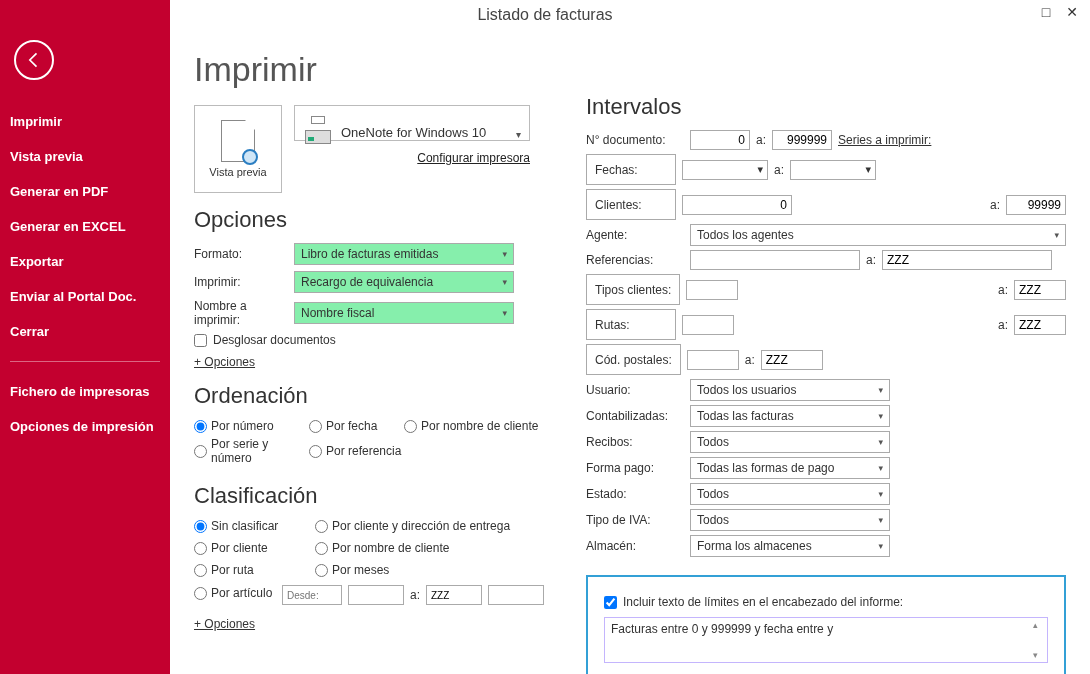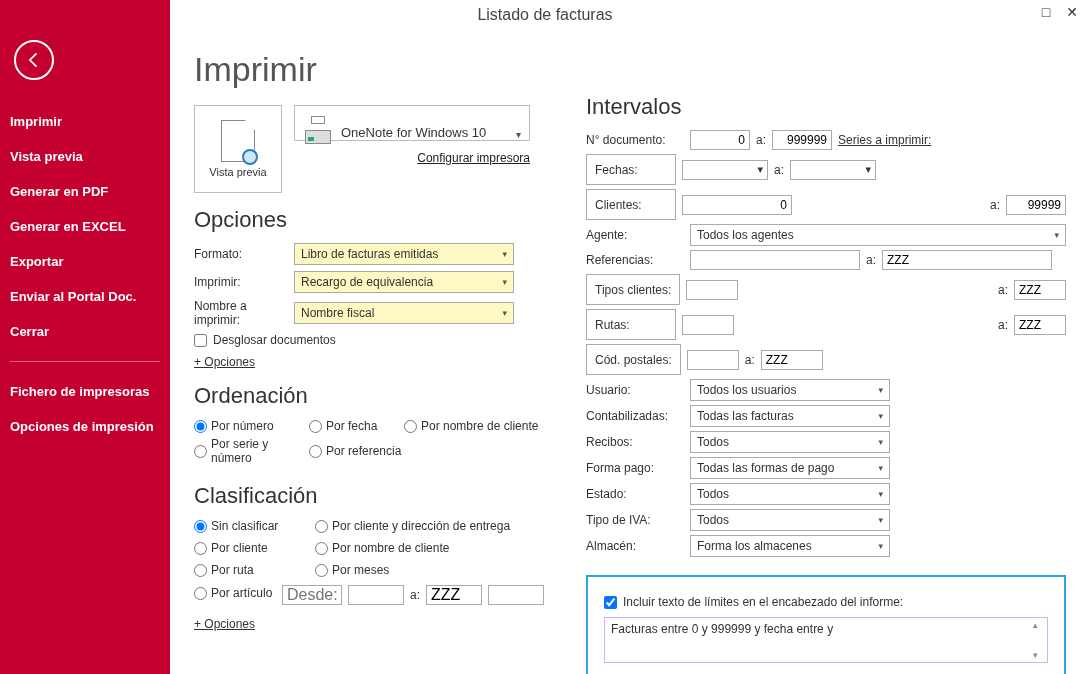--- a/index.html
+++ b/index.html
@@ -26,21 +26,21 @@
 .preview-tile .lbl { font-size: 11px; }
 .printer-select { border: 1px solid #bbb; height: 36px; width: 236px; display: flex; align-items: flex-end; padding: 0 10px; cursor: pointer; position: relative; }
 .printer-select .printer-icon { width: 26px; height: 22px; margin-right: 10px; }
 .printer-select .printer-icon .body { width: 26px; height: 14px; background: #ddd; border: 1px solid #888; position: relative; top: 4px; }
 .printer-select .printer-icon .body:before { content: ""; background:#2a7; width:6px; height:4px; position:absolute; left:2px; bottom:2px; }
 .printer-select .printer-icon .paper { width: 14px; height: 8px; border: 1px solid #888; background: #fff; margin: 0 auto; position: relative; top: -2px; }
 .printer-select .caret { position: absolute; right: 8px; font-size: 10px; color: #555; }
 .config-link { text-align: right; font-size: 12px; text-decoration: underline; margin-top: 10px; cursor: pointer; color: #222; }
 .form-row { display: flex; align-items: center; margin-bottom: 6px; }
 .form-row .label { width: 100px; font-size: 12px; }
-.select { border: 1px solid #aaa; height: 22px; width: 220px; font-size: 12px; padding: 0 6px; display: flex; align-items: center; justify-content: space-between; cursor: pointer; background: #fef9c3; }
+.select { border: 1px solid #aaa; height: 22px; width: 220px; font-size: 12px; padding: 0 6px; display: flex; align-items: center; justify-content: space-between; cursor: pointer; background: #86efac; }
 .select .caret { font-size: 9px; color: #555; }
 .checkbox-row { display: flex; align-items: center; gap: 6px; font-size: 12px; margin-top: 4px; }
 .checkbox-row input { width: 13px; height: 13px; }
 .opts-link { font-size: 12px; text-decoration: underline; margin-top: 8px; cursor: pointer; display: inline-block; }
 .radio-group { display: flex; flex-wrap: wrap; gap: 0; }
 .radio-item { display: flex; align-items: center; gap: 4px; font-size: 12px; width: 150px; margin-bottom: 4px; cursor: pointer; }
 .radio-item.wide { width: 220px; }
 .radio-item input { width: 13px; height: 13px; }
 .class-row { display: flex; align-items: center; gap: 6px; margin-bottom: 4px; }
 .class-row .radio-item { width: 115px; }
@@ -52,21 +52,21 @@
 .int-input.left { text-align: left; }
 .int-a { font-size: 12px; }
 .series-link { text-decoration: underline; cursor: pointer; }
 .int-select { border: 1px solid #aaa; height: 22px; font-size: 12px; padding: 0 6px; display: flex; align-items: center; justify-content: space-between; background: #fff; cursor: pointer; }
 .int-select .caret { font-size: 9px; color: #555; }
 .date-inp { border:1px solid #aaa; height:20px; width:86px; display:flex; justify-content:flex-end; align-items:center; padding:0 4px; font-size:11px; }
 .header-box { border: 2px solid #33a0d6; margin-top: 18px; padding: 14px 16px; }
 .header-box .h2 { margin-top: 0; }
 .header-text { border: 1px solid #c4b5fd; width: 100%; min-height: 46px; padding: 4px 6px; font-size: 12px; position: relative; margin-top: 8px; }
 .header-text .scroll { position: absolute; right: 2px; top: 2px; bottom: 2px; width: 12px; display: flex; flex-direction: column; justify-content: space-between; color: #888; font-size: 9px; }
-.small-input { border:1px solid #aaa; height:20px; width:56px; font-size:16px; padding:0 4px; }
+.small-input { border:1px solid #aaa; height:20px; width:56px; font-size:10px; padding:0 4px; }
 </style>
 </head>
 <body>
 
 <div class="titlebar">
   <span class="titlebar-title">Listado de facturas</span>
   <div class="window-controls">
     <span>□</span>
     <span>✕</span>
   </div>

